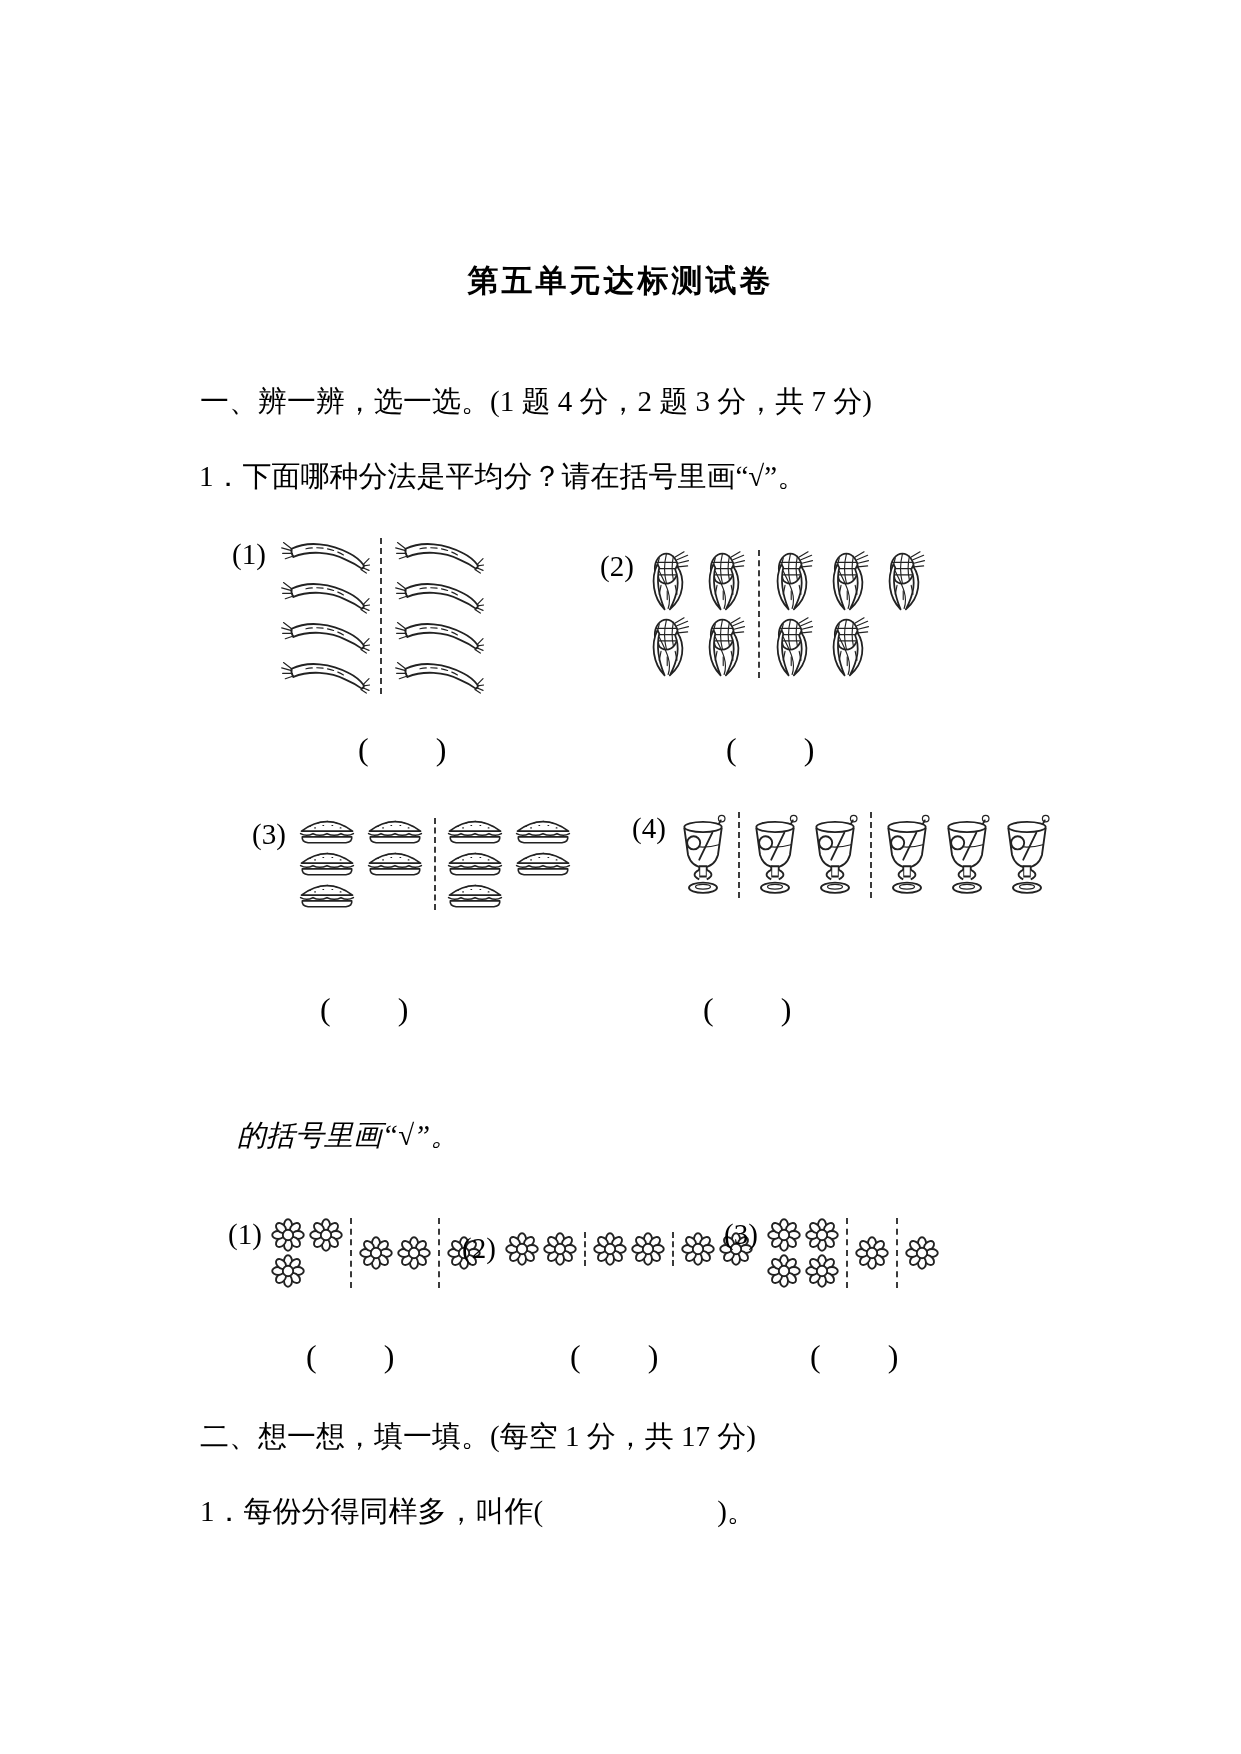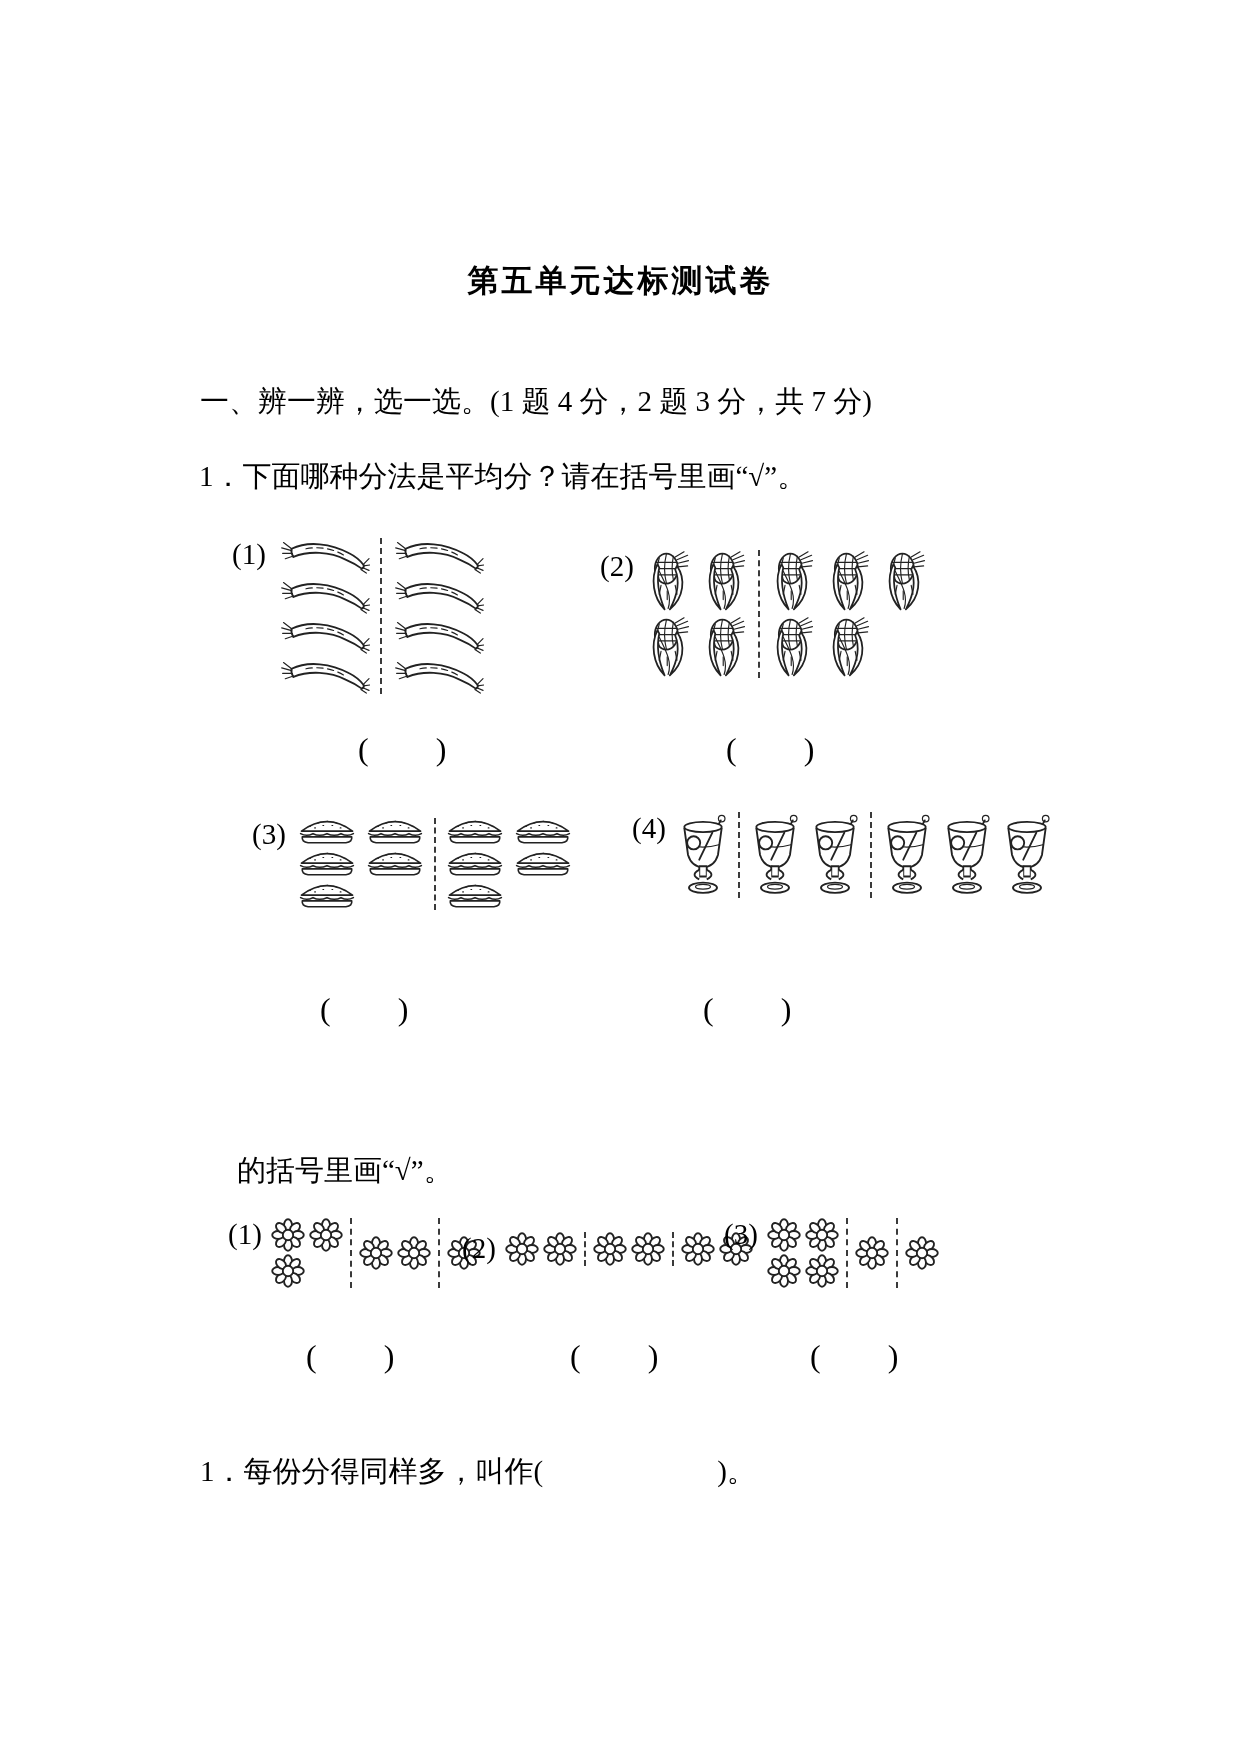--- a/index.html
+++ b/index.html
@@ -286,21 +286,21 @@
               <use href="#i-drink"></use>
             </svg>
           </div>
         </div>
       </div>
   </div>
 
   <div class="abs bracket" style="left:320px;top:988px;">(　　)</div>
   <div class="abs bracket" style="left:703px;top:988px;">(　　)</div>
 
-  <div class="abs line" style="left:237px;top:1154px;">的括号里画“√”。</div>
+  <div class="abs line" style="left:237px;top:1119px;font-style:italic;">的括号里画“√”。</div>
 
   <div class="abs opt v-center flower-opt" style="left:228px;top:1218px;">
     <span class="opt-label">(1)</span>
     <div class="groups">
         <div class="grp">
           <div class="grow">
             <svg class="icon icon-flower">
               <use href="#i-flower"></use>
             </svg>
             <svg class="icon icon-flower">
@@ -410,16 +410,17 @@
             </svg>
           </div>
         </div>
       </div>
   </div>
 
   <div class="abs bracket" style="left:306px;top:1335px;">(　　)</div>
   <div class="abs bracket" style="left:570px;top:1335px;">(　　)</div>
   <div class="abs bracket" style="left:810px;top:1335px;">(　　)</div>
 
-
-  <div class="abs line" style="left:200px;top:1455px;">1．每份分得同样多，叫作(　　　　　　)。</div>
+  <div class="abs line" style="left:200px;top:1420px;">二、想一想，填一填。(每空 1 分，共 17 分)</div>
+
+  <div class="abs line" style="left:200px;top:1495px;">1．每份分得同样多，叫作(　　　　　　)。</div>
 
 </div>
 
 </body></html>

